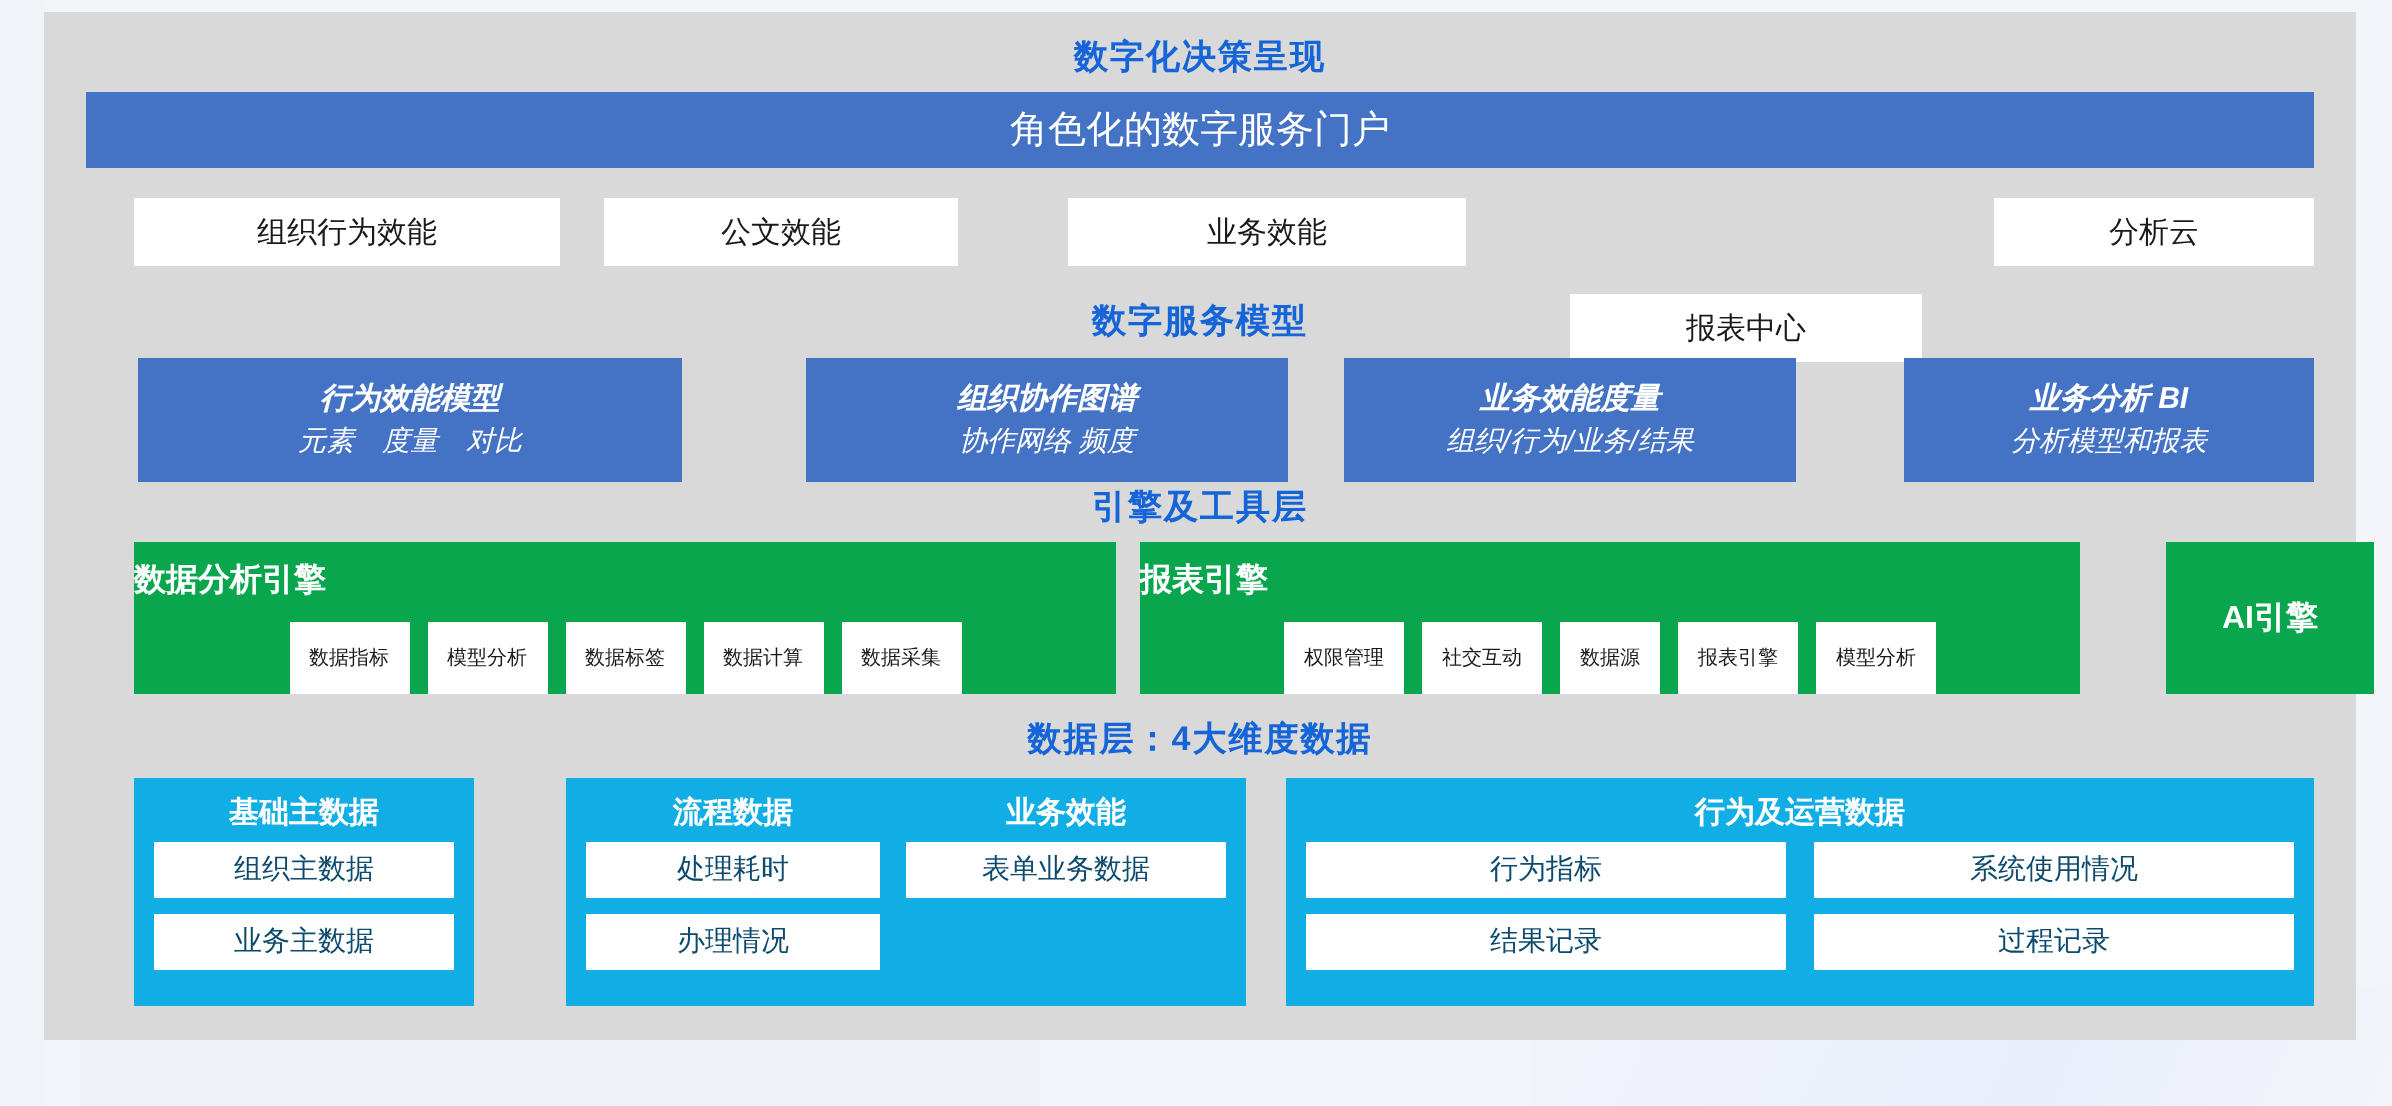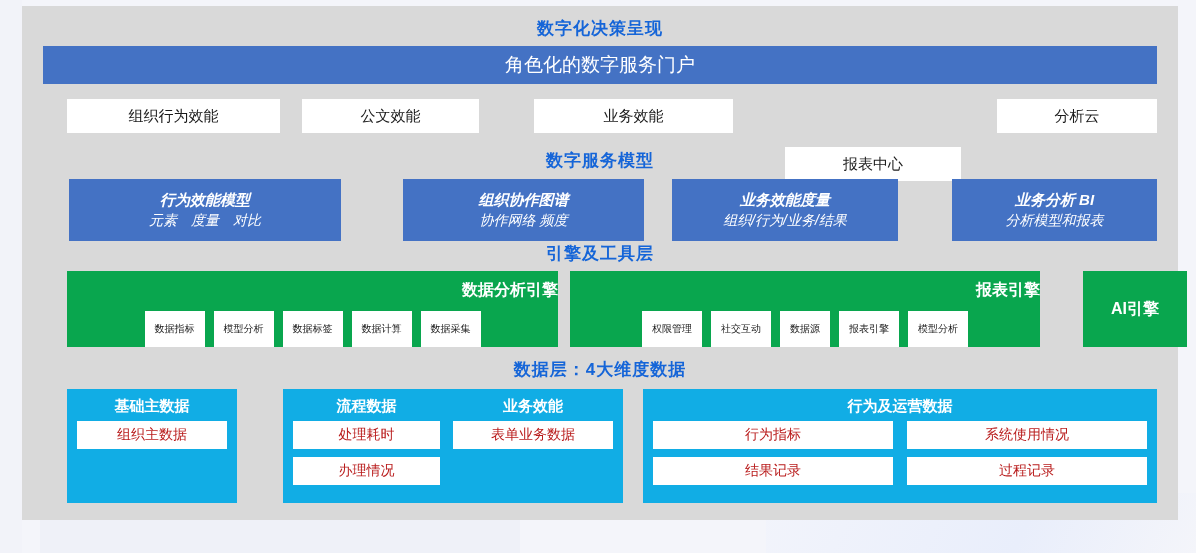--- a/index.html
+++ b/index.html
@@ -64,21 +64,21 @@
 
   
   .engines{position:absolute;left:21px;top:265px;width:1114px;height:76px;}
   .engine-box{
     position:absolute;top:0;height:76px;
     background:#09a64e;
     box-sizing:border-box;
   }
   .engine-title{
     color:#ffffff;font-weight:bold;font-size:16px;
-    text-align:right;margin-top:9px;
+    text-align:left;margin-top:9px;
   }
   .chips{
     position:absolute;left:0;right:0;top:40px;
     display:flex;justify-content:center;gap:9px;
     padding:0 10px;box-sizing:border-box;
   }
   .chip{
     background:#ffffff;color:#1a1a1a;
     font-size:10px;
     height:36px;
@@ -107,21 +107,21 @@
     text-align:center;margin-top:8px;
   }
   .data-items{
     position:absolute;left:10px;right:10px;top:32px;
     display:flex;flex-direction:column;gap:8px;
   }
   .data-items.two-col{
     flex-direction:row;flex-wrap:wrap;gap:8px 14px;
   }
   .data-item{
-    background:#ffffff;color:#b91c1c;
+    background:#ffffff;color:#0c4a6e;
     font-size:14px;height:28px;
     display:flex;align-items:center;justify-content:center;
     box-sizing:border-box;
   }
   .two-col .data-item{width:calc(50% - 7px);}
 </style>
 </head>
 <body>
 
 <div class="bg-wash-a"></div>
@@ -192,20 +192,21 @@
   </div>
 
   <div class="section-title" style="position:absolute;left:0;top:355px;width:100%;">数据层：4大维度数据</div>
 
   <div class="datalayer">
 
     <div class="data-box" style="left:24px;width:170px;">
       <div class="data-title">基础主数据</div>
       <div class="data-items">
         <div class="data-item">组织主数据</div>
+        <div class="data-item">业务主数据</div>
       </div>
     </div>
 
     <div class="data-box" style="left:214px;width:167px;margin-left:26px;">
       <div class="data-title">流程数据</div>
       <div class="data-items">
         <div class="data-item">处理耗时</div>
         <div class="data-item">办理情况</div>
       </div>
     </div>

